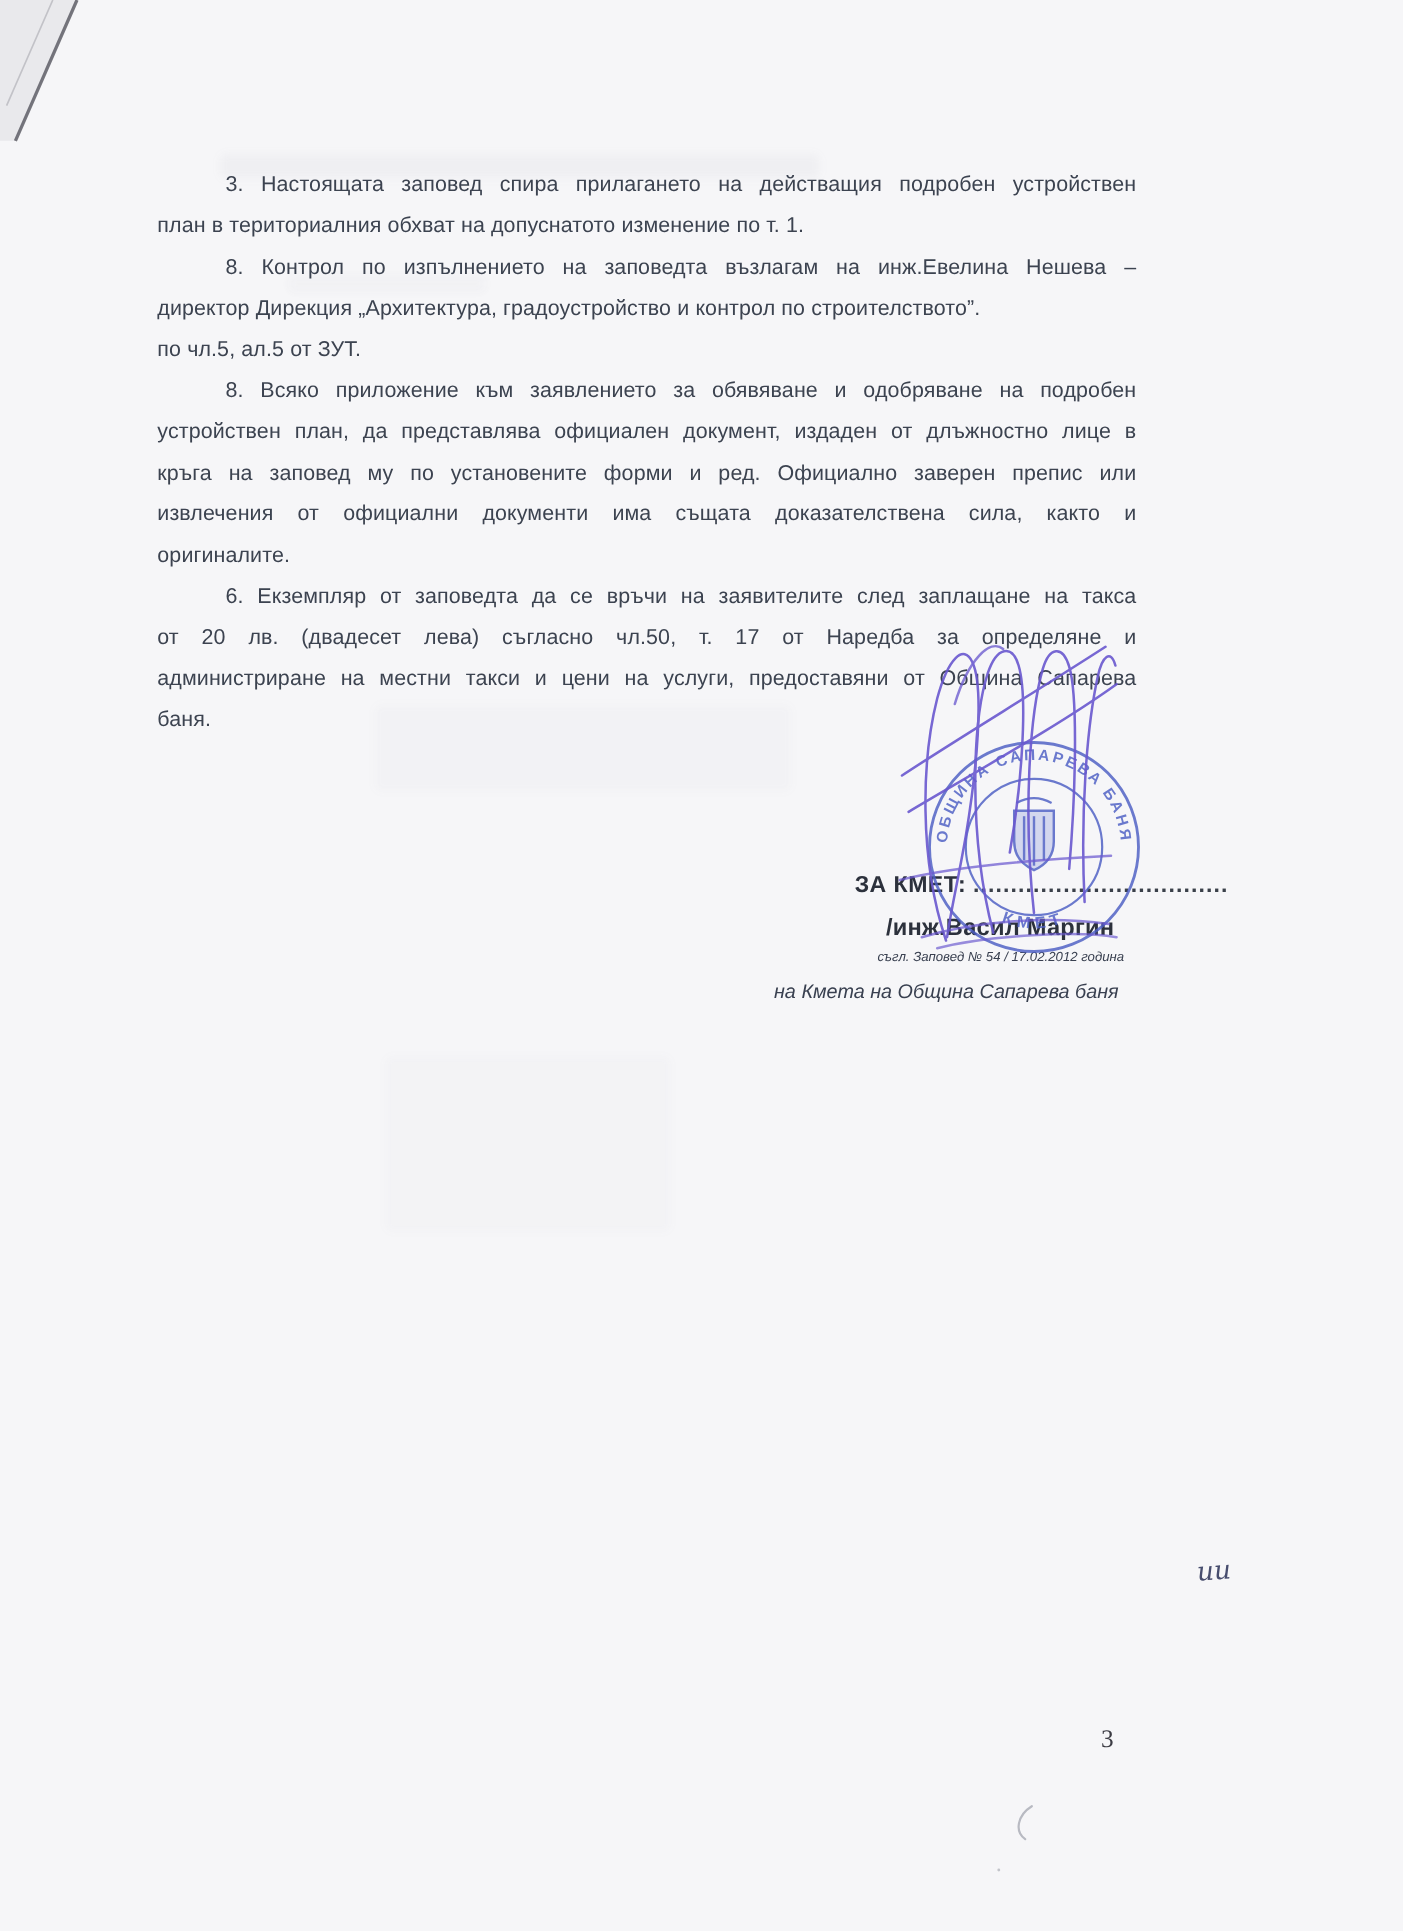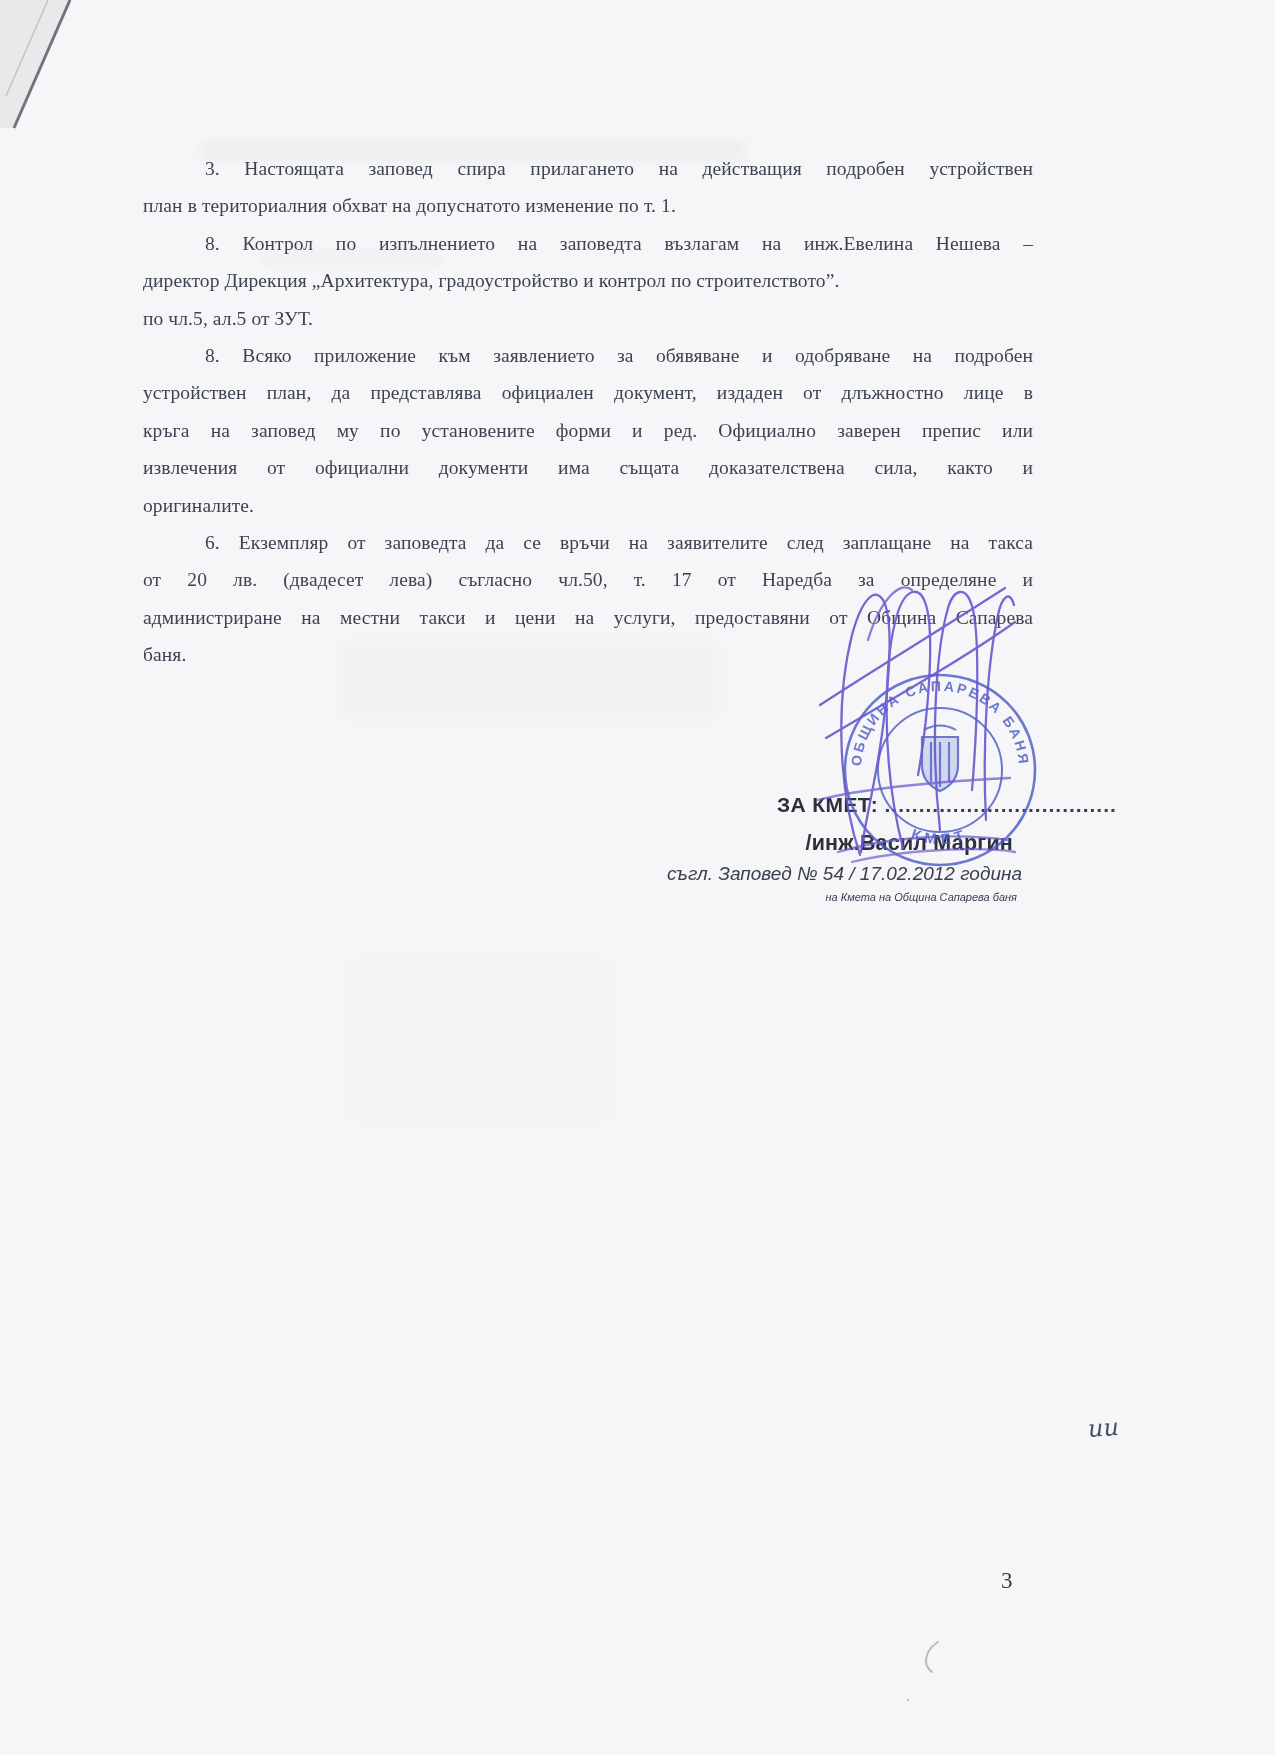--- a/index.html
+++ b/index.html
@@ -14,42 +14,41 @@
   .body-text{
     position:absolute;left:143px;top:150px;width:890px;
     color:#3c4350;
     font-size:19.5px;line-height:37.4px;
     letter-spacing:0.1px;
   }
   .para{margin:0;}
   .line{
     text-align:justify;
     text-align-last:justify;
-    font-family:Liberation Serif, serif;
   }
   .line.first{text-indent:62px;}
   .line.last{text-align-last:left;}
   
   .sig-label-line{
     position:absolute;left:777px;top:793px;
     font-weight:bold;font-size:21px;color:#2c313c;letter-spacing:.4px;
     white-space:nowrap;
   }
   .sig-dots{font-weight:bold;color:#3a4049;letter-spacing:1px;}
   .sig-name{
     position:absolute;right:262px;top:831px;
     font-weight:bold;font-size:21.5px;color:#2c313c;letter-spacing:.2px;
   }
   .sig-ref1{
     position:absolute;right:253px;top:863px;
-    font-style:italic;font-size:19px;color:#394050;
+    font-style:italic;font-size:12px;color:#394050;
   }
   .sig-ref2{
     position:absolute;right:258px;top:891px;
-    font-style:italic;font-size:11px;color:#394050;
+    font-style:italic;font-size:18px;color:#394050;
   }
   
   .initials{
     position:absolute;left:1088px;top:1414px;
     font-family:"DejaVu Serif",serif;
     font-style:italic;font-size:24px;color:#474d6e;
     transform:rotate(-4deg);
   }
   .page-number{
     position:absolute;left:1001px;top:1568px;

